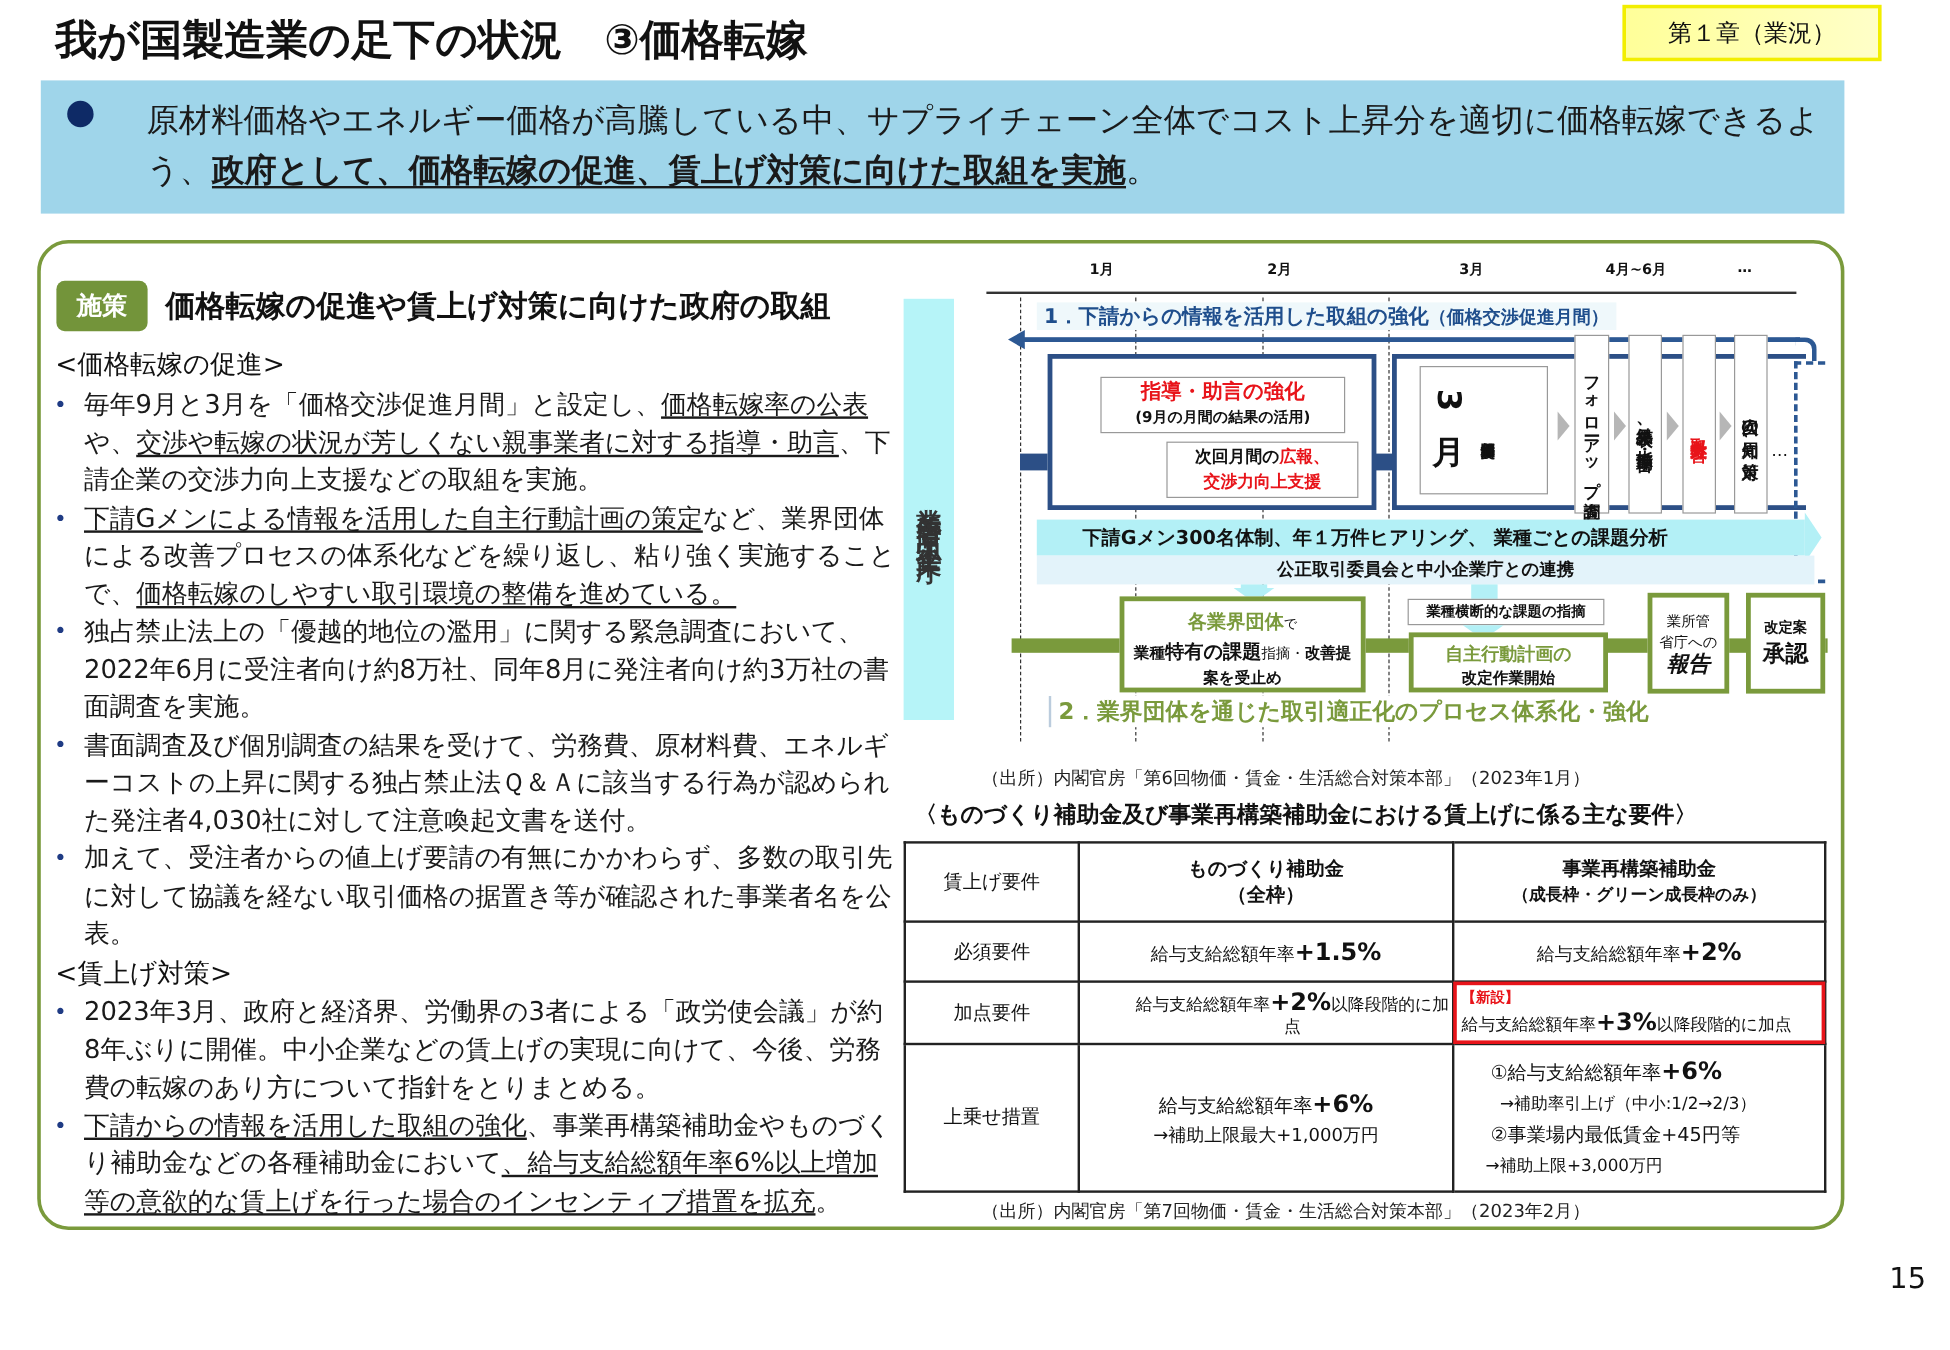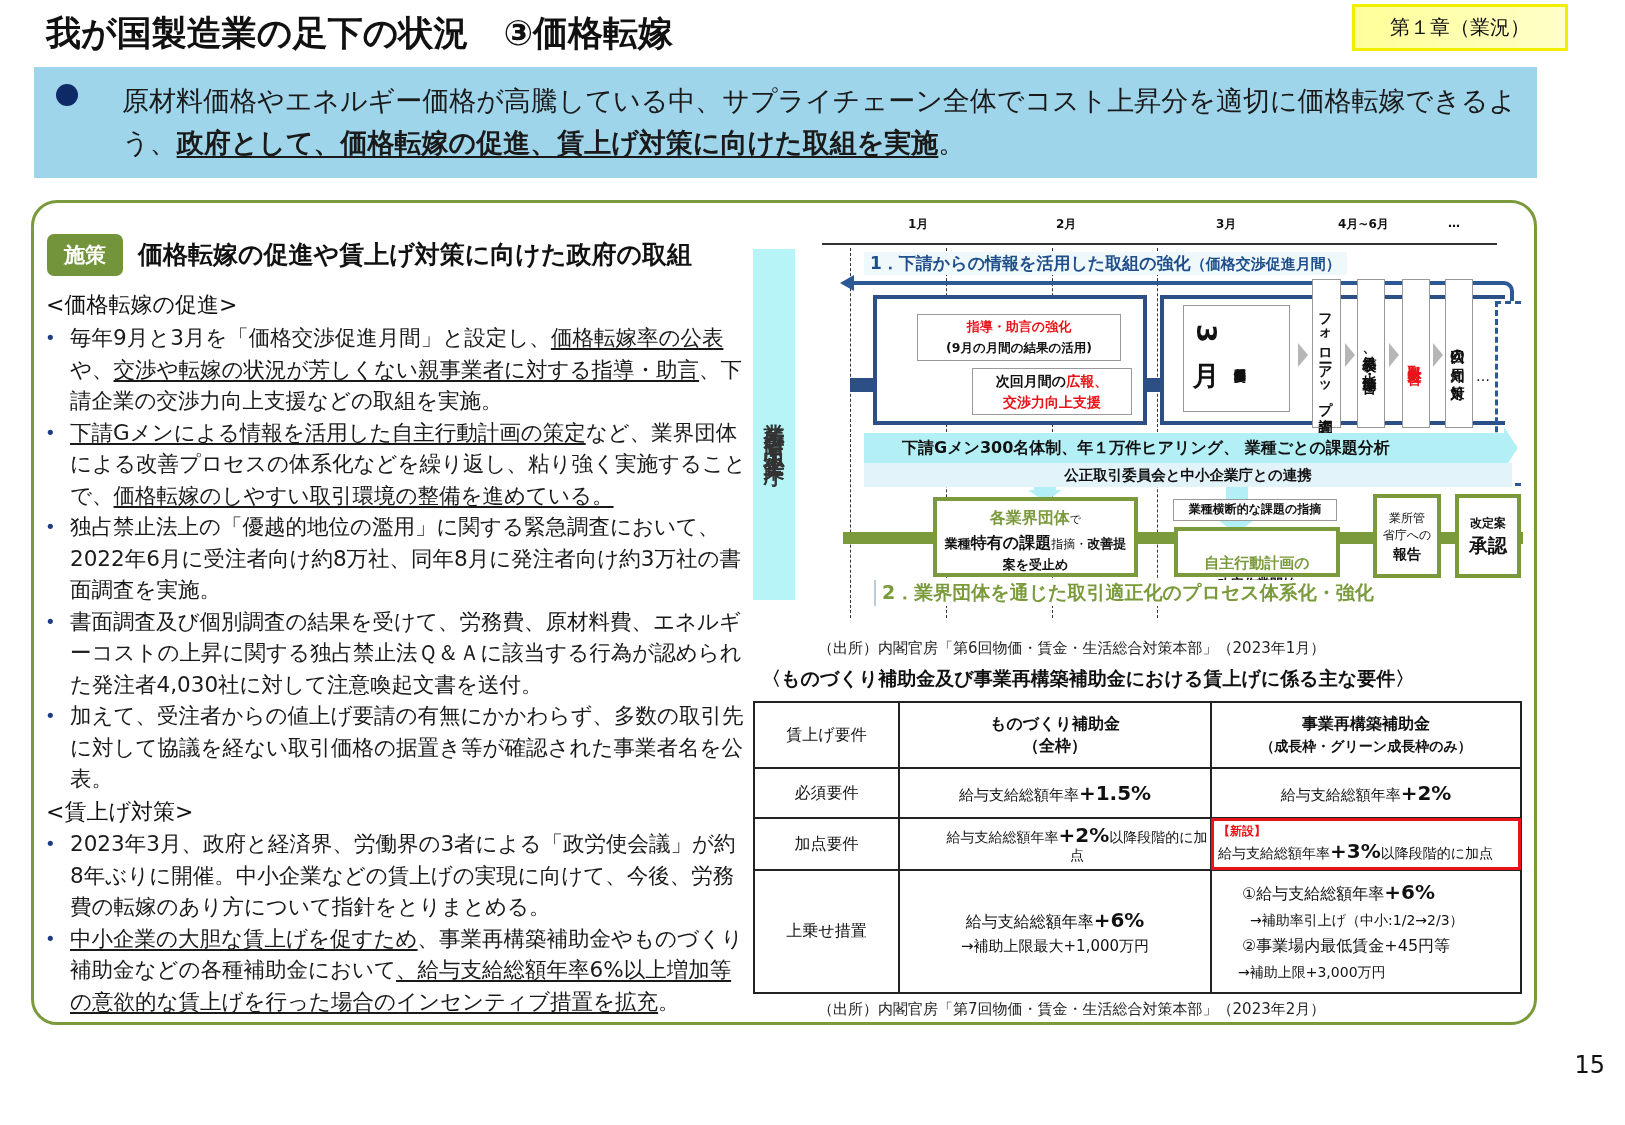--- a/index.html
+++ b/index.html
@@ -94,21 +94,21 @@
   <li><span>毎年9月と3月を「価格交渉促進月間」と設定し、</span><span class="b">価格転嫁率の公表</span><span>や、</span><span class="b">交渉や転嫁の状況が芳しくない親事業者に対する指導・助言</span><span>、下請企業の交渉力向上支援などの取組を実施。</span></li>
   <li><span class="b">下請Gメンによる情報を活用した自主行動計画の策定</span><span>など、業界団体による改善プロセスの体系化などを繰り返し、粘り強く実施することで、</span><span class="b">価格転嫁のしやすい取引環境の整備を進めている。</span></li>
   <li>独占禁止法上の「優越的地位の濫用」に関する緊急調査において、2022年6月に受注者向け約8万社、同年8月に発注者向け約3万社の書面調査を実施。</li>
   <li>書面調査及び個別調査の結果を受けて、労務費、原材料費、エネルギーコストの上昇に関する独占禁止法Ｑ＆Ａに該当する行為が認められた発注者4,030社に対して注意喚起文書を送付。</li>
   <li>加えて、受注者からの値上げ要請の有無にかかわらず、多数の取引先に対して協議を経ない取引価格の据置き等が確認された事業者名を公表。</li>
 </ul>
 
 <div class="abs section-title" style="left:46px;top:797px;">&lt;賃上げ対策&gt;</div>
 <ul class="abs bullets" style="top:828px;">
   <li>2023年3月、政府と経済界、労働界の3者による「政労使会議」が約8年ぶりに開催。中小企業などの賃上げの実現に向けて、今後、労務費の転嫁のあり方について指針をとりまとめる。</li>
-  <li><span class="b">中小企業の大胆な賃上げを促すため</span><span>、事業再構築補助金やものづくり補助金などの各種補助金において</span><span class="b">、給与支給総額年率6%以上増加等の意欲的な賃上げを行った場合のインセンティブ措置を拡充</span><span>。</span></li>
+  <li><span class="b">下請からの情報を活用した取組の強化</span><span>、事業再構築補助金やものづくり補助金などの各種補助金において</span><span class="b">、給与支給総額年率6%以上増加等の意欲的な賃上げを行った場合のインセンティブ措置を拡充</span><span>。</span></li>
 </ul>
 
 <div class="abs vert-label">業所管省庁・中小企業庁</div>
 
 <div class="abs month" style="left:908px;">1月</div>
 <div class="abs month" style="left:1056px;">2月</div>
 <div class="abs month" style="left:1216px;">3月</div>
 <div class="abs month" style="left:1338px;">4月~6月</div>
 <div class="abs month" style="left:1448px;">…</div>
 <div class="abs hline"></div>
@@ -122,21 +122,21 @@
 <div class="abs arrow-line"></div>
 <div class="abs arrow-head"></div>
 <div class="abs arrow-curve"></div>
 
 <div class="abs blue-conn" style="left:850px;top:378px;width:26px;"></div>
 <div class="abs blue-box" style="left:873px;top:295px;width:274px;height:130px;"></div>
 <div class="abs blue-conn" style="left:1145px;top:378px;width:18px;"></div>
 <div class="abs blue-box" style="left:1160px;top:295px;width:345px;height:130px;border-right:none;"></div>
 
 <div class="abs inner-box" style="left:917px;top:314px;width:204px;height:47px;">
-  <div class="red" style="font-size:13px;line-height:24px;font-family:Liberation Serif, serif;">指導・助言の強化</div>
+  <div class="red" style="font-size:17px;line-height:24px;font-family:Liberation Serif, serif;">指導・助言の強化</div>
   <div style="font-size:12.5px;line-height:17px;">(9月の月間の結果の活用)</div>
 </div>
 <div class="abs inner-box" style="left:972px;top:368px;width:160px;height:47px;font-size:14px;line-height:21px;padding-top:2px;">
   <div><span>次回月間の</span><span class="red">広報、</span></div>
   <div class="red">交渉力向上支援</div>
 </div>
 
 <div class="abs inner-box" style="left:1183px;top:305px;width:107px;height:107px;">
   <div class="abs" style="left:14px;top:18px;font-size:27px;line-height:28px;width:22px;writing-mode:vertical-rl;">3月</div>
   <div class="abs" style="left:48px;top:6px;font-size:12px;line-height:16px;writing-mode:vertical-rl;height:96px;">価格交渉促進月間</div>
@@ -165,29 +165,29 @@
 
 <div class="abs green-box" style="left:933px;top:497px;width:205px;height:80px;padding-top:6px;">
   <div style="line-height:22px;"><span class="green-text" style="font-size:16px;">各業界団体</span><span style="font-size:11px;font-weight:normal;">で</span></div>
   <div style="line-height:24px;font-size:13px;"><span>業種</span><span style="font-size:16px;">特有の課題</span><span style="font-weight:normal;font-size:12px;">指摘・</span><span>改善提</span></div>
   <div style="line-height:18px;font-size:13px;">案を受止め</div>
 </div>
 
 <div class="abs inner-box" style="left:1173px;top:499px;width:164px;height:22px;font-size:12px;line-height:19px;">業種横断的な課題の指摘</div>
 <div class="abs cyan-down-tip" style="left:1219px;top:521px;"></div>
 
-<div class="abs green-box" style="left:1174px;top:527px;width:166px;height:50px;padding-top:20px;">
+<div class="abs green-box" style="left:1174px;top:527px;width:166px;height:50px;padding-top:2px;">
   <div class="green-text" style="font-size:15px;line-height:24px;">自主行動計画の</div>
   <div style="font-size:13px;line-height:18px;">改定作業開始</div>
 </div>
 
 <div class="abs green-box" style="left:1373px;top:494px;width:68px;height:84px;padding-top:12px;">
   <div style="font-size:12px;line-height:17px;font-weight:normal;">業所管</div>
   <div style="font-size:12px;line-height:17px;font-weight:normal;">省庁への</div>
-  <div style="font-size:14px;line-height:20px;">報告</div>
+  <div style="font-size:18px;line-height:20px;font-style:italic;">報告</div>
 </div>
 <div class="abs green-box" style="left:1455px;top:494px;width:66px;height:84px;padding-top:16px;">
   <div style="font-size:12px;line-height:18px;">改定案</div>
   <div style="font-size:19px;line-height:26px;">承認</div>
 </div>
 
 <div class="abs step2-label">2．業界団体を通じた取引適正化のプロセス体系化・強化</div>
 
 <div class="abs source" style="left:818px;top:639px;">（出所）内閣官房「第6回物価・賃金・生活総合対策本部」（2023年1月）</div>
 

